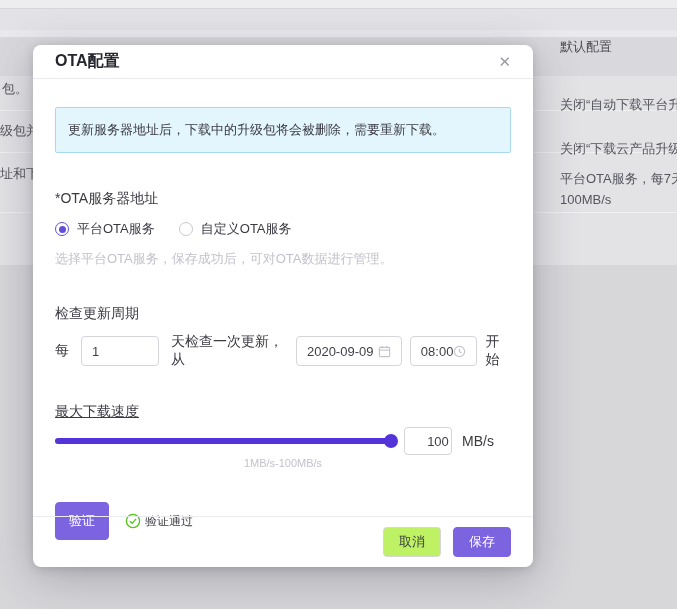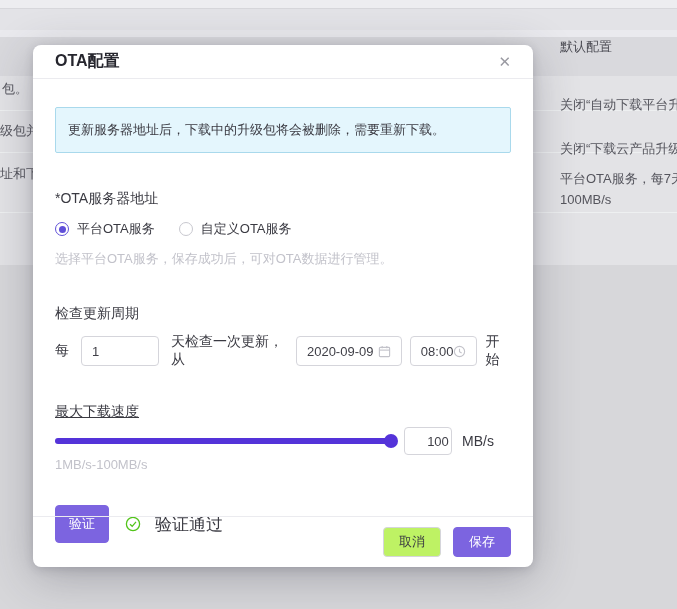--- a/index.html
+++ b/index.html
@@ -53,30 +53,30 @@
   .picker-icon { color:#c3c3ca; display:flex; align-items:center; }
 
   .slider-row { margin-top:6px; display:flex; align-items:center; }
   .slider { position:relative; width:336px; height:28px; cursor:pointer; }
   .slider-rail { position:absolute; top:11px; left:0; right:0; height:6px; border-radius:3px; background:#ececf0; }
   .slider-fill { position:absolute; top:11px; left:0; height:6px; border-radius:3px; background:#5433d9; }
   .slider-handle { position:absolute; top:-4px; right:-7px; width:14px; height:14px;
     border-radius:50%; background:#5433d9; }
   .speed-input { width:48px; margin-left:13px; text-align:center;padding-left:20px; }
   .speed-unit { margin-left:10px; font-size:14px; color:#3a3a42; }
-  .hint-text { margin-top:2px; font-size:13px; color:#c2c2ca; }
+  .hint-text { margin-top:2px; font-size:11px; color:#c2c2ca;text-align:center; }
 
   .verify-row { margin-top:33px; display:flex; align-items:center; }
   .btn { height:30px; border-radius:4px; font-size:13px; font-family:inherit;
     display:inline-flex; align-items:center; justify-content:center; cursor:pointer; }
   .btn-primary { background:#7c64e0; color:#fff; border:1px solid #7c64e0; padding:0 15px; }
   .btn-default { background:#bef264; color:#3a3a42; border:1px solid #d5d5db; padding:0 15px; }
   .verify-btn { height:38px; padding:0 13px; }
   .verify-status { display:flex; align-items:center; margin-left:16px; }
-  .verify-status-text { margin-left:14px; font-size:17px; color:#3a3a42; }
+  .verify-status-text { margin-left:4px; font-size:12px; color:#3a3a42; }
 
   .modal-footer { position:absolute; left:0; right:0; bottom:0; height:51px;
     border-top:1px solid #ebebef; display:flex; align-items:center;
     justify-content:flex-end; padding:0 22px; }
   .modal-footer .btn + .btn { margin-left:12px; }
 </style>
 </head>
 <body>
 
 <div class="bg">

